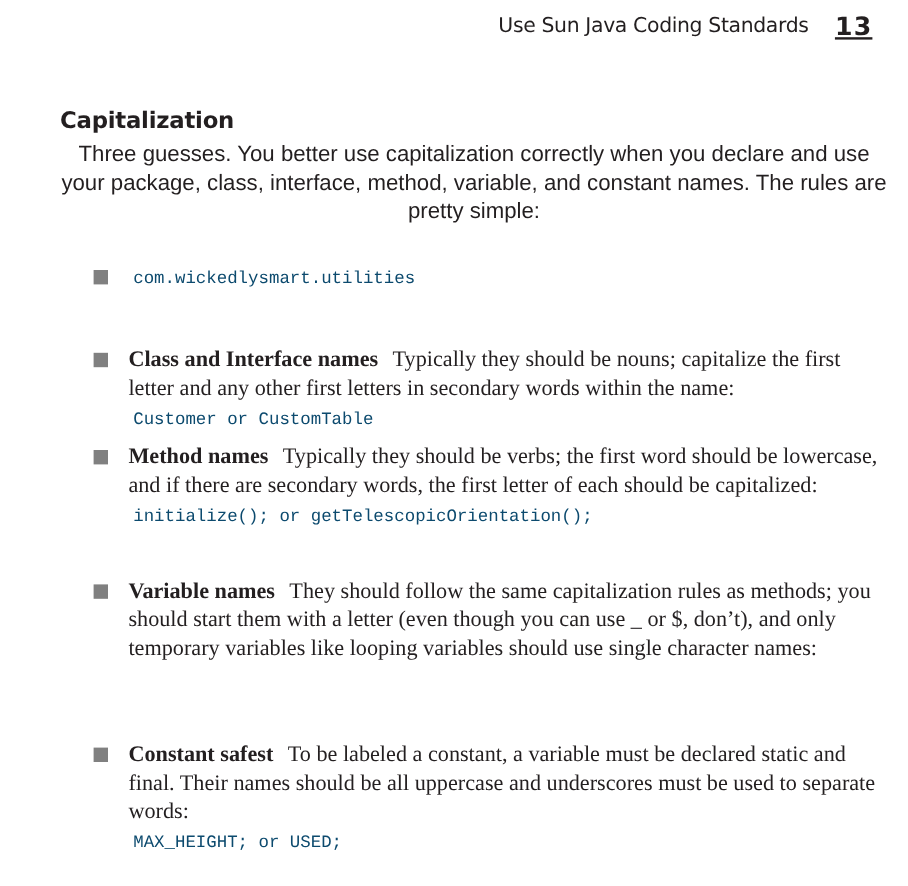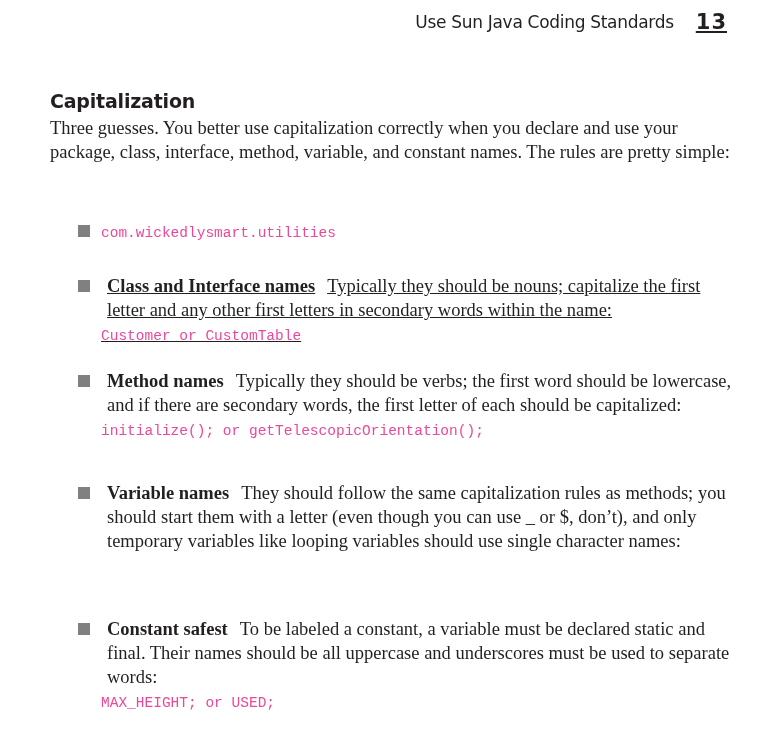--- a/index.html
+++ b/index.html
@@ -19,60 +19,61 @@
     font-family: "DejaVu Sans", sans-serif; font-weight: bold; font-size: 21px;
     margin-left: 22px; letter-spacing: 1px; text-decoration: underline;
   }
   .section-title {
     position: absolute; left: 50px; top: 90px; margin: 0;
     font-family: "DejaVu Sans", sans-serif; font-weight: bold; font-size: 19px;
     color: #231f20; letter-spacing: -0.2px;
   }
   .intro {
     position: absolute; left: 50px; top: 116px; width: 690px; margin: 0;
-    font-family: Liberation Serif, serif; font-size: 18.5px; line-height: 24px;
+    font-family: Liberation Sans, sans-serif; font-size: 18.5px; line-height: 24px;
     color: #231f20;
+    text-align: center;
   }
   .rules { position: absolute; left: 0; top: 0; width: 757px; }
   .rule {
     position: absolute; left: 78px; width: 660px;
   }
   .bullet {
     position: absolute; left: 0; top: 6px; width: 12px; height: 12px;
     background: #808080;
   }
   .rule-text {
     margin-left: 29px; font-family: "Liberation Serif", serif;
     font-size: 18.5px; line-height: 24px; color: #231f20;
   }
   .rule-term { font-weight: bold; margin-right: 12px; }
   .code {
-    margin-left: 23px; margin-top: 4px; font-family: "Liberation Mono", monospace;
-    font-size: 14.5px; line-height: 20px; color: #ec4899; white-space: pre;
+    margin-left: 33px; margin-top: 4px; font-family: "Liberation Mono", monospace;
+    font-size: 14.5px; line-height: 20px; color: #0c4a6e; white-space: pre;
   }
   .code.gap { margin-top: 9px; }
 </style>
 </head>
 <body>
 
 <div class="header">
   <span class="running-title">Use Sun Java Coding Standards</span>
   <span class="page-number">13</span>
 </div>
 
 <h2 class="section-title">Capitalization</h2>
 <p class="intro">Three guesses. You better use capitalization correctly when you declare and use your package, class, interface, method, variable, and constant names. The rules are pretty simple:</p>
 
 <div class="rules">
   <div class="rule" style="top:219px;">
     <span class="bullet"></span>
     <div class="code">com.wickedlysmart.utilities</div>
   </div>
 
-  <div class="rule" style="top:274px;text-decoration:underline;">
+  <div class="rule" style="top:288px;">
     <span class="bullet"></span>
     <div class="rule-text"><span class="rule-term">Class and Interface names</span><span>Typically they should be nouns; capitalize the first letter and any other first letters in secondary words within the name:</span></div>
     <div class="code">Customer or CustomTable</div>
   </div>
 
   <div class="rule" style="top:369px;">
     <span class="bullet"></span>
     <div class="rule-text"><span class="rule-term">Method names</span><span>Typically they should be verbs; the first word should be lowercase, and if there are secondary words, the first letter of each should be capitalized:</span></div>
     <div class="code">initialize(); or getTelescopicOrientation();</div>
   </div>

